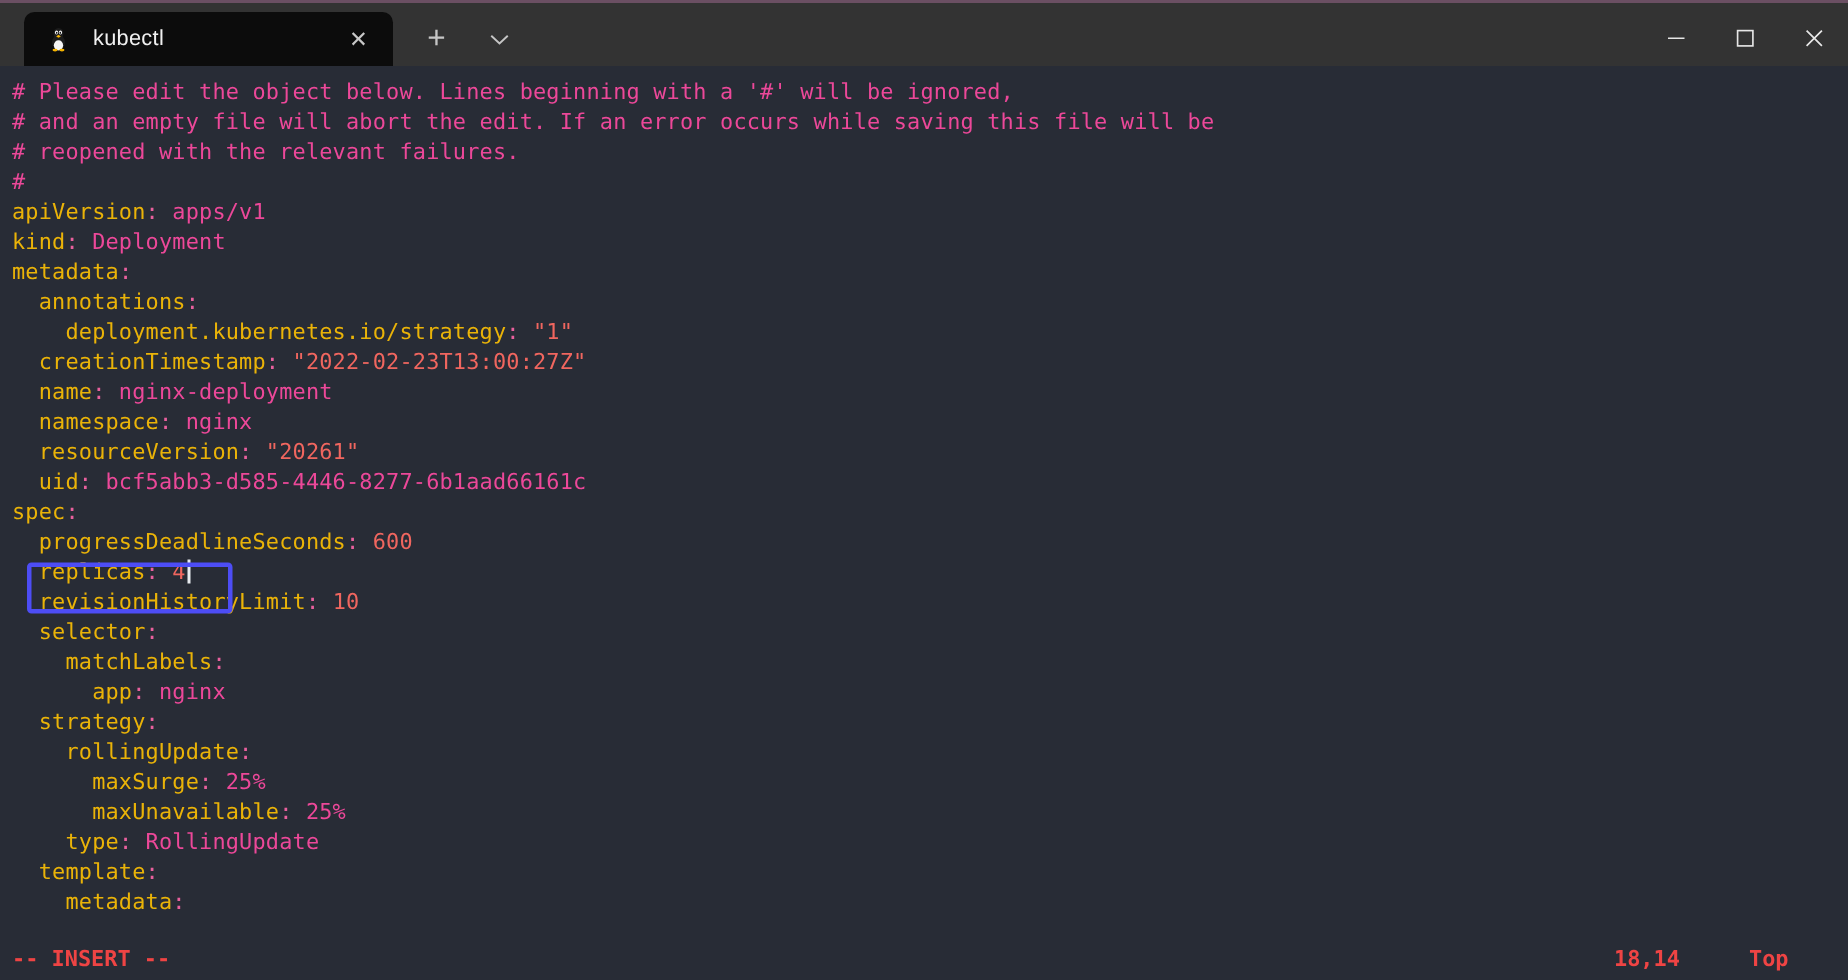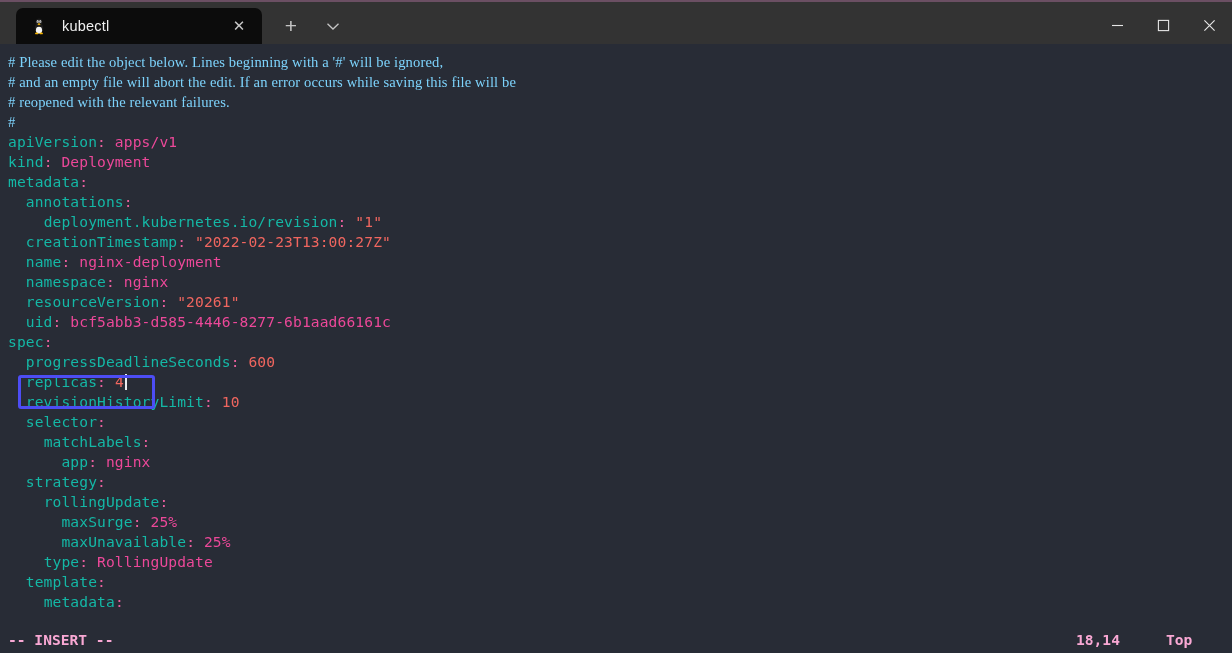--- a/index.html
+++ b/index.html
@@ -94,22 +94,22 @@
   }
   .termline {
     height:20px;
     line-height:20px;
     font-family:"DejaVu Sans Mono", monospace;
     font-size:14.6px;
     white-space:pre;
     color:#dcdfe4;
     letter-spacing:.12px;
   }
-  .c-comment { color:#7dd3fc;font-family:Liberation Serif, serif; }
-  .c-key     { color:#14b8a6; }
+  .c-comment { color:#ec4899; }
+  .c-key     { color:#eab308; }
   .c-colon   { color:#e9609e; }
   .c-str     { color:#f0665f; }
   .c-num     { color:#f0665f; }
   .c-plain   { color:#ec4899; }
 
   
   .caret {
     display:inline-block;
     width:2px; height:16px;
     background:#e8ebf0;
@@ -129,21 +129,21 @@
 
   
   .statusbar {
     flex:0 0 26px;
     height:26px;
     background:#282c36;
     position:relative;
     font-family:"DejaVu Sans Mono", monospace;
     font-size:14.6px;
     line-height:26px;
-    color:#f9a8d4;
+    color:#ef4444;
     font-weight:bold;
     white-space:pre;
   }
   .st-mode { position:absolute; left:8px;  top:0; }
   .st-pos  { position:absolute; left:1076px; top:0; }
   .st-scroll { position:absolute; left:1166px; top:0; }
 </style>
 </head>
 <body>
 
@@ -202,21 +202,21 @@
   <div class="terminal" style="background: rgb(40, 44, 54);">
     <div id="lines">
         <div class="termline"><span class="c-comment"># Please edit the object below. Lines beginning with a '#' will be ignored,</span></div>
         <div class="termline"><span class="c-comment"># and an empty file will abort the edit. If an error occurs while saving this file will be</span></div>
         <div class="termline"><span class="c-comment"># reopened with the relevant failures.</span></div>
         <div class="termline"><span class="c-comment">#</span></div>
         <div class="termline"><span class="c-key">apiVersion</span><span class="c-colon">:</span><span class="c-plain"> apps/v1</span></div>
         <div class="termline"><span class="c-key">kind</span><span class="c-colon">:</span><span class="c-plain"> Deployment</span></div>
         <div class="termline"><span class="c-key">metadata</span><span class="c-colon">:</span></div>
         <div class="termline"><span>  </span><span class="c-key">annotations</span><span class="c-colon">:</span></div>
-        <div class="termline"><span>    </span><span class="c-key">deployment.kubernetes.io/revision</span><span class="c-colon">:</span><span class="c-plain"> </span><span class="c-str">"1"</span></div>
+        <div class="termline"><span>    </span><span class="c-key">deployment.kubernetes.io/strategy</span><span class="c-colon">:</span><span class="c-plain"> </span><span class="c-str">"1"</span></div>
         <div class="termline"><span>  </span><span class="c-key">creationTimestamp</span><span class="c-colon">:</span><span class="c-plain"> </span><span class="c-str">"2022-02-23T13:00:27Z"</span></div>
         <div class="termline"><span>  </span><span class="c-key">name</span><span class="c-colon">:</span><span class="c-plain"> nginx-deployment</span></div>
         <div class="termline"><span>  </span><span class="c-key">namespace</span><span class="c-colon">:</span><span class="c-plain"> nginx</span></div>
         <div class="termline"><span>  </span><span class="c-key">resourceVersion</span><span class="c-colon">:</span><span class="c-plain"> </span><span class="c-str">"20261"</span></div>
         <div class="termline"><span>  </span><span class="c-key">uid</span><span class="c-colon">:</span><span class="c-plain"> bcf5abb3-d585-4446-8277-6b1aad66161c</span></div>
         <div class="termline"><span class="c-key">spec</span><span class="c-colon">:</span></div>
         <div class="termline"><span>  </span><span class="c-key">progressDeadlineSeconds</span><span class="c-colon">:</span><span class="c-plain"> </span><span class="c-num">600</span></div>
         <div class="termline"><span>  </span><span class="c-key">replicas</span><span class="c-colon">:</span><span class="c-plain"> </span><span class="c-num">4</span><span class="caret"></span></div>
         <div class="termline"><span>  </span><span class="c-key">revisionHistoryLimit</span><span class="c-colon">:</span><span class="c-plain"> </span><span class="c-num">10</span></div>
         <div class="termline"><span>  </span><span class="c-key">selector</span><span class="c-colon">:</span></div>

